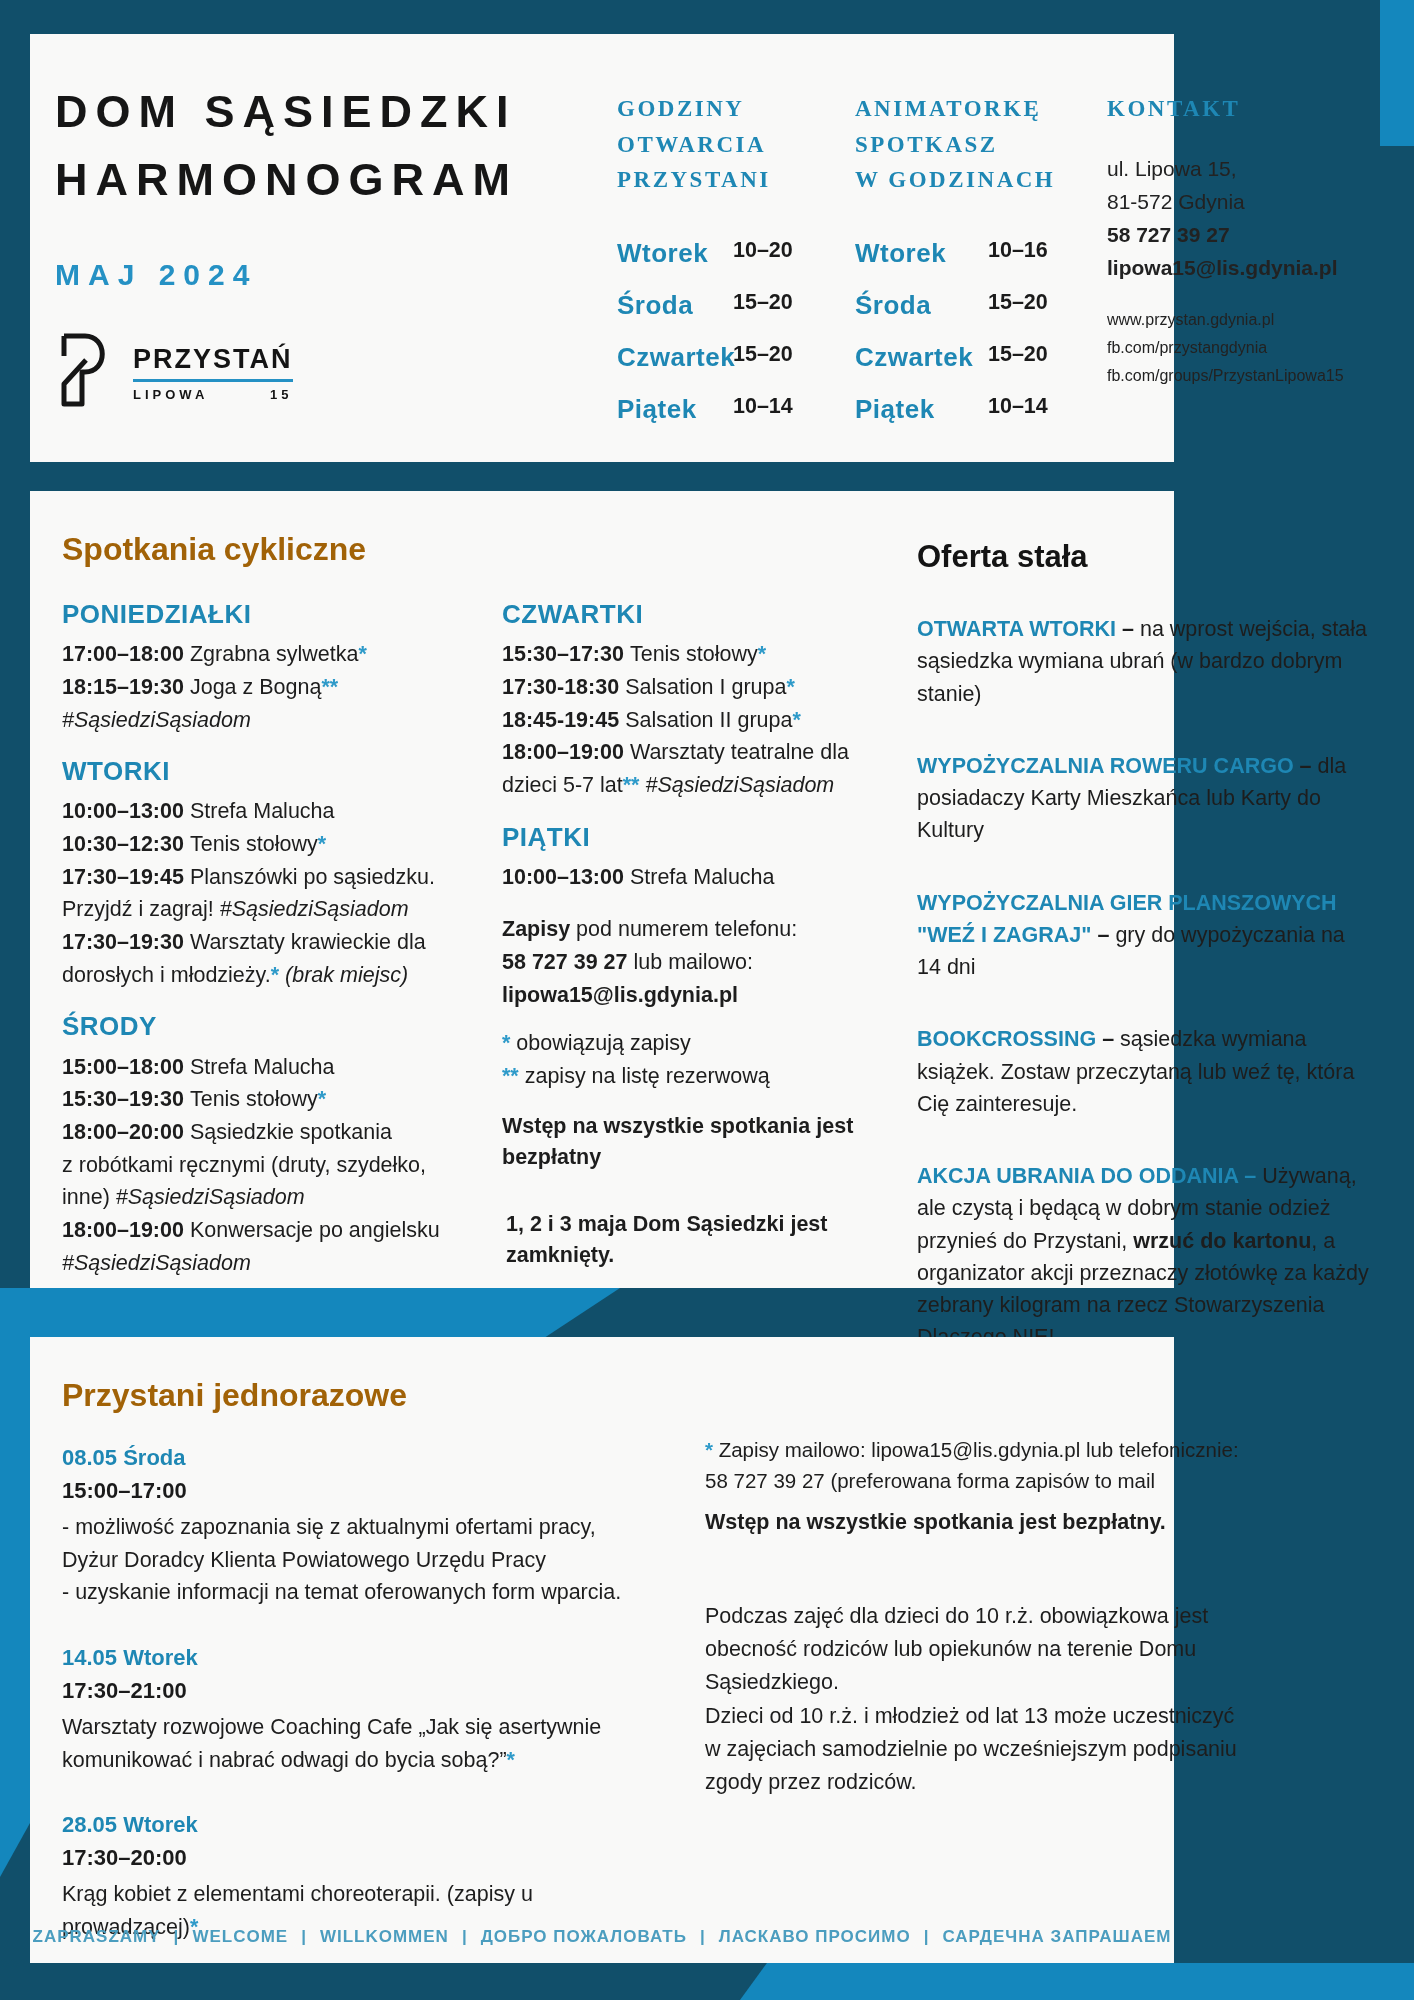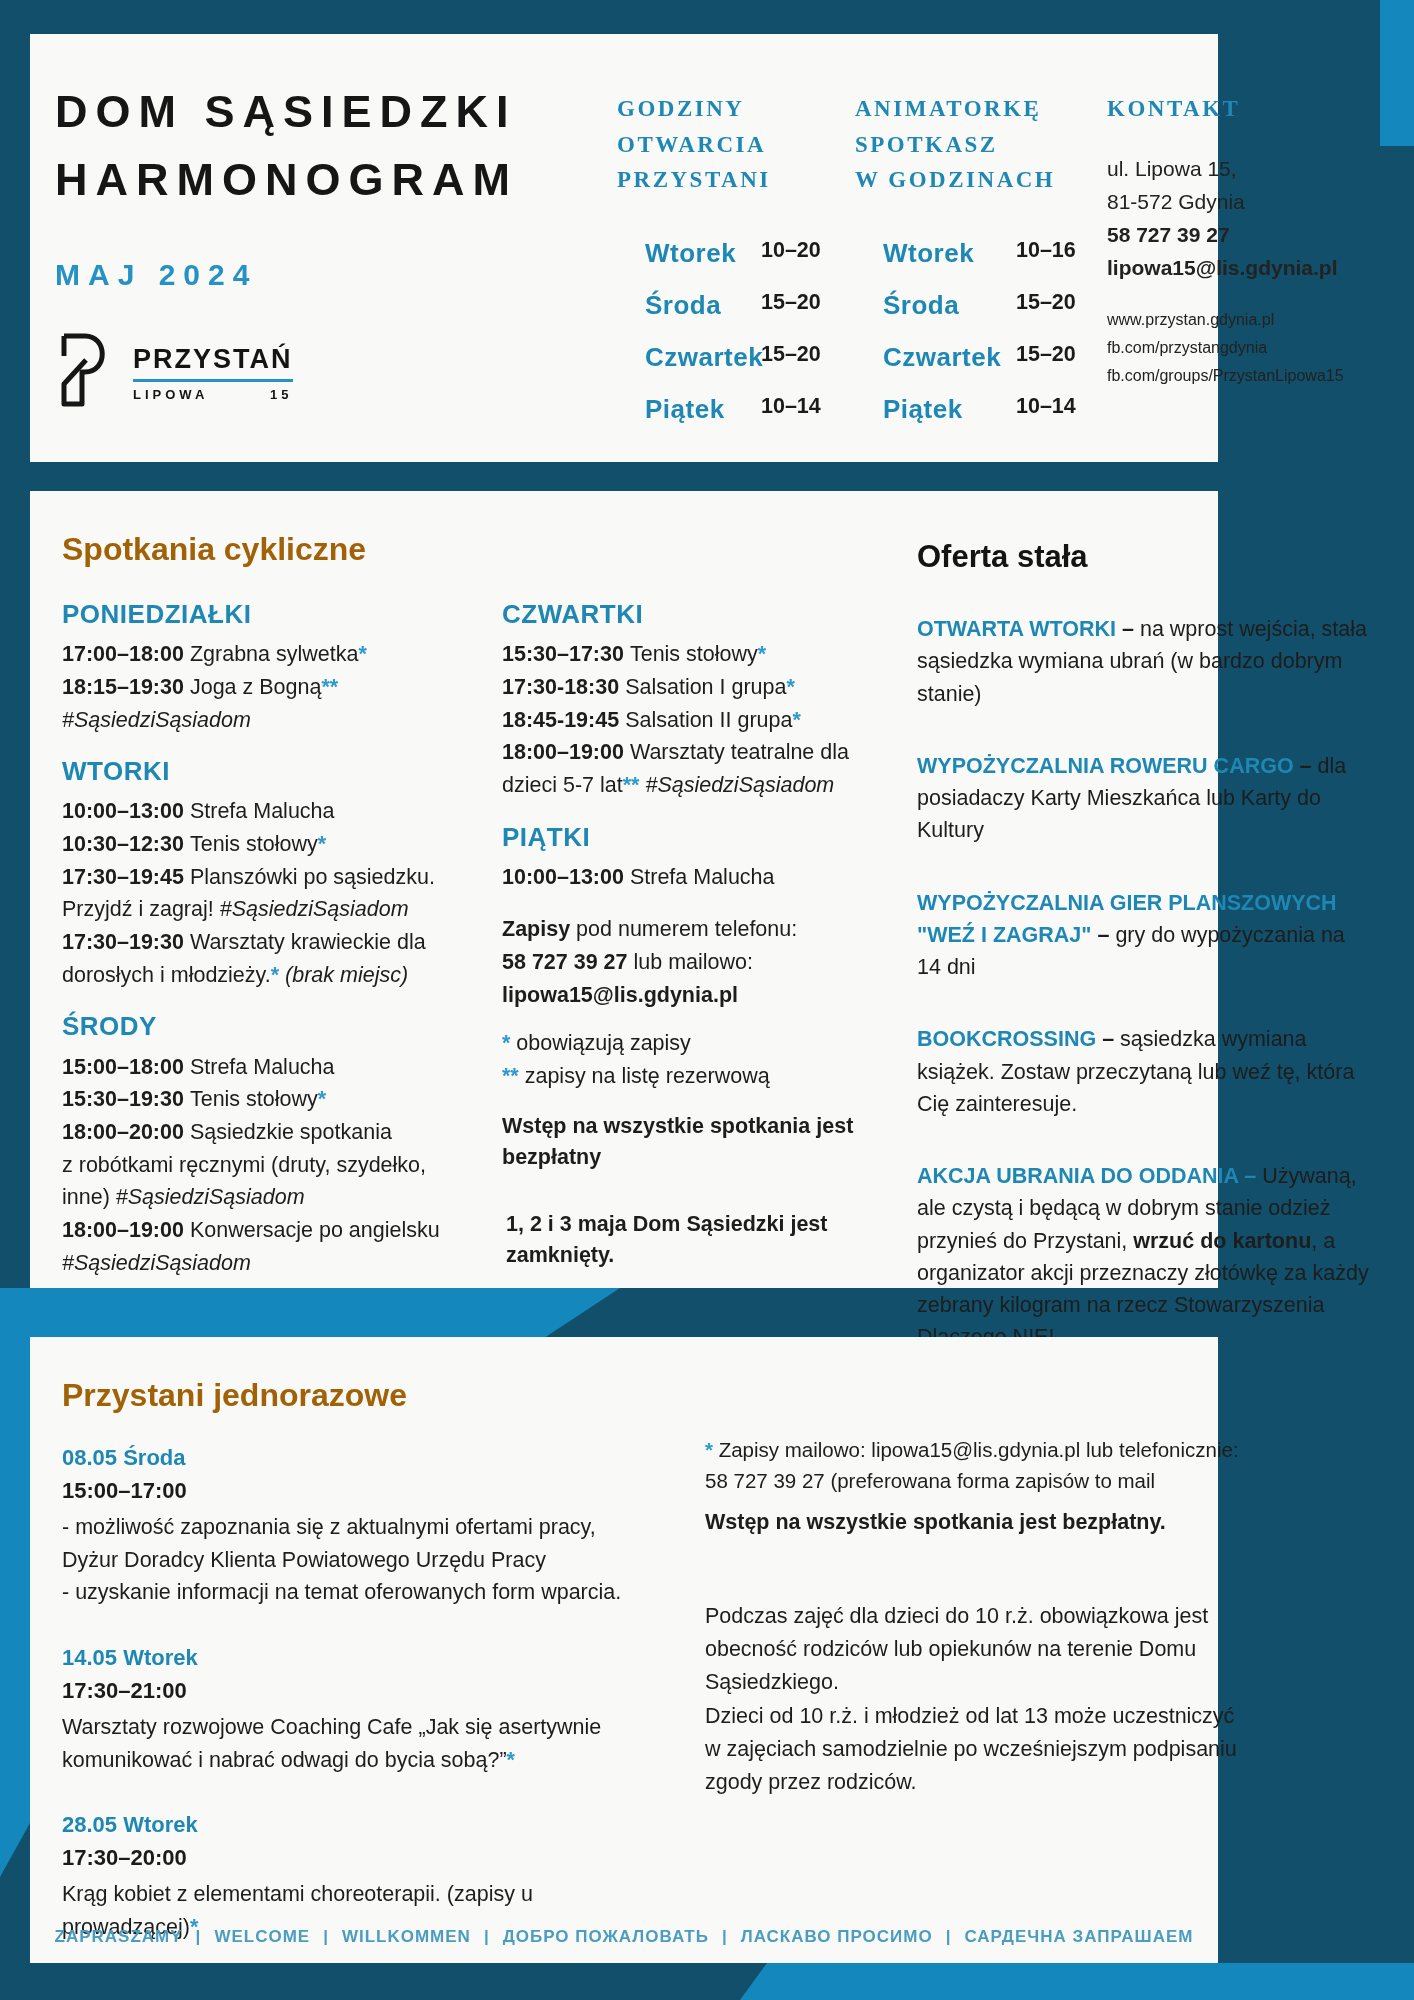--- a/index.html
+++ b/index.html
@@ -5,41 +5,41 @@
   html,body{margin:0;padding:0;}
   body{width:1414px;height:2000px;background:#114f6a;font-family:"Liberation Sans","DejaVu Sans",sans-serif;}
   .page{position:relative;width:1414px;height:2000px;overflow:hidden;background:#114f6a;color:#1d1d1d;}
 
   
   .deco-tr{position:absolute;top:0;right:0;width:34px;height:146px;background:#1487bd;}
   .deco-midband{position:absolute;left:0;top:1288px;width:620px;height:49px;background:#1487bd;clip-path:polygon(0 0,100% 0,88% 100%,0 100%);}
   .deco-leftstrip{position:absolute;left:0;top:1337px;width:30px;height:540px;background:#1487bd;clip-path:polygon(0 0,100% 0,100% 90%,0 100%);}
   .deco-br{position:absolute;left:740px;top:1963px;width:674px;height:37px;background:#1487bd;clip-path:polygon(4% 0,100% 0,100% 100%,0 100%);}
 
-  .card{position:absolute;left:30px;width:1144px;background:#f9f9f8;padding-left:44px;}
+  .card{position:absolute;left:30px;width:1144px;background:#f9f9f8;}
   #card-header{top:34px;height:428px;}
   #card-cyclic{top:491px;height:797px;}
   #card-oneoff{top:1337px;height:626px;}
 
   
   .title{position:absolute;left:25px;top:44px;font-size:45px;font-weight:bold;letter-spacing:8px;line-height:1.5;color:#161616;}
   .subtitle{position:absolute;left:25px;top:224px;font-size:30px;font-weight:bold;letter-spacing:8px;color:#2591c4;}
   .logo{position:absolute;left:25px;top:298px;display:flex;align-items:flex-start;gap:16px;}
   .logo-text{padding-top:12px;}
   .brand{font-size:27px;font-weight:bold;letter-spacing:2px;color:#141414;}
   .logo-underline{height:3px;background:#2591c4;margin:4px 0 5px;}
   .logo-sub{display:flex;justify-content:space-between;font-size:13px;font-weight:bold;letter-spacing:4px;color:#141414;}
 
   .teal-head{font-size:23px;font-weight:bold;letter-spacing:2.5px;line-height:1.55;color:#1e87b4;font-family:Liberation Serif, serif;}
   .hcol{position:absolute;top:57px;}
   #hours-col{left:587px;width:240px;}
   #animator-col{left:825px;width:250px;}
   #contact-col{left:1077px;width:270px;}
   .trows{margin-top:40px;}
-  .trow{display:flex;margin-bottom:13px;font-size:21.5px;font-weight:bold;color:#1b1b1b;margin-left:28px;}
+  .trow{display:flex;margin-bottom:13px;font-size:21.5px;font-weight:bold;color:#1b1b1b;}
   #hours-col .trow .day{width:116px;}
   #animator-col .trow .day{width:133px;}
   .contact-lines{margin-top:26px;}
   .contact-lines .line{font-size:21px;line-height:1.57;color:#222;}
   .contact-links{margin-top:21px;}
   .contact-links .link{font-size:16px;line-height:1.75;color:#222;}
 
   
   .line{font-size:21.5px;line-height:1.52;color:#1d1d1d;}
   .b{font-weight:bold;}

